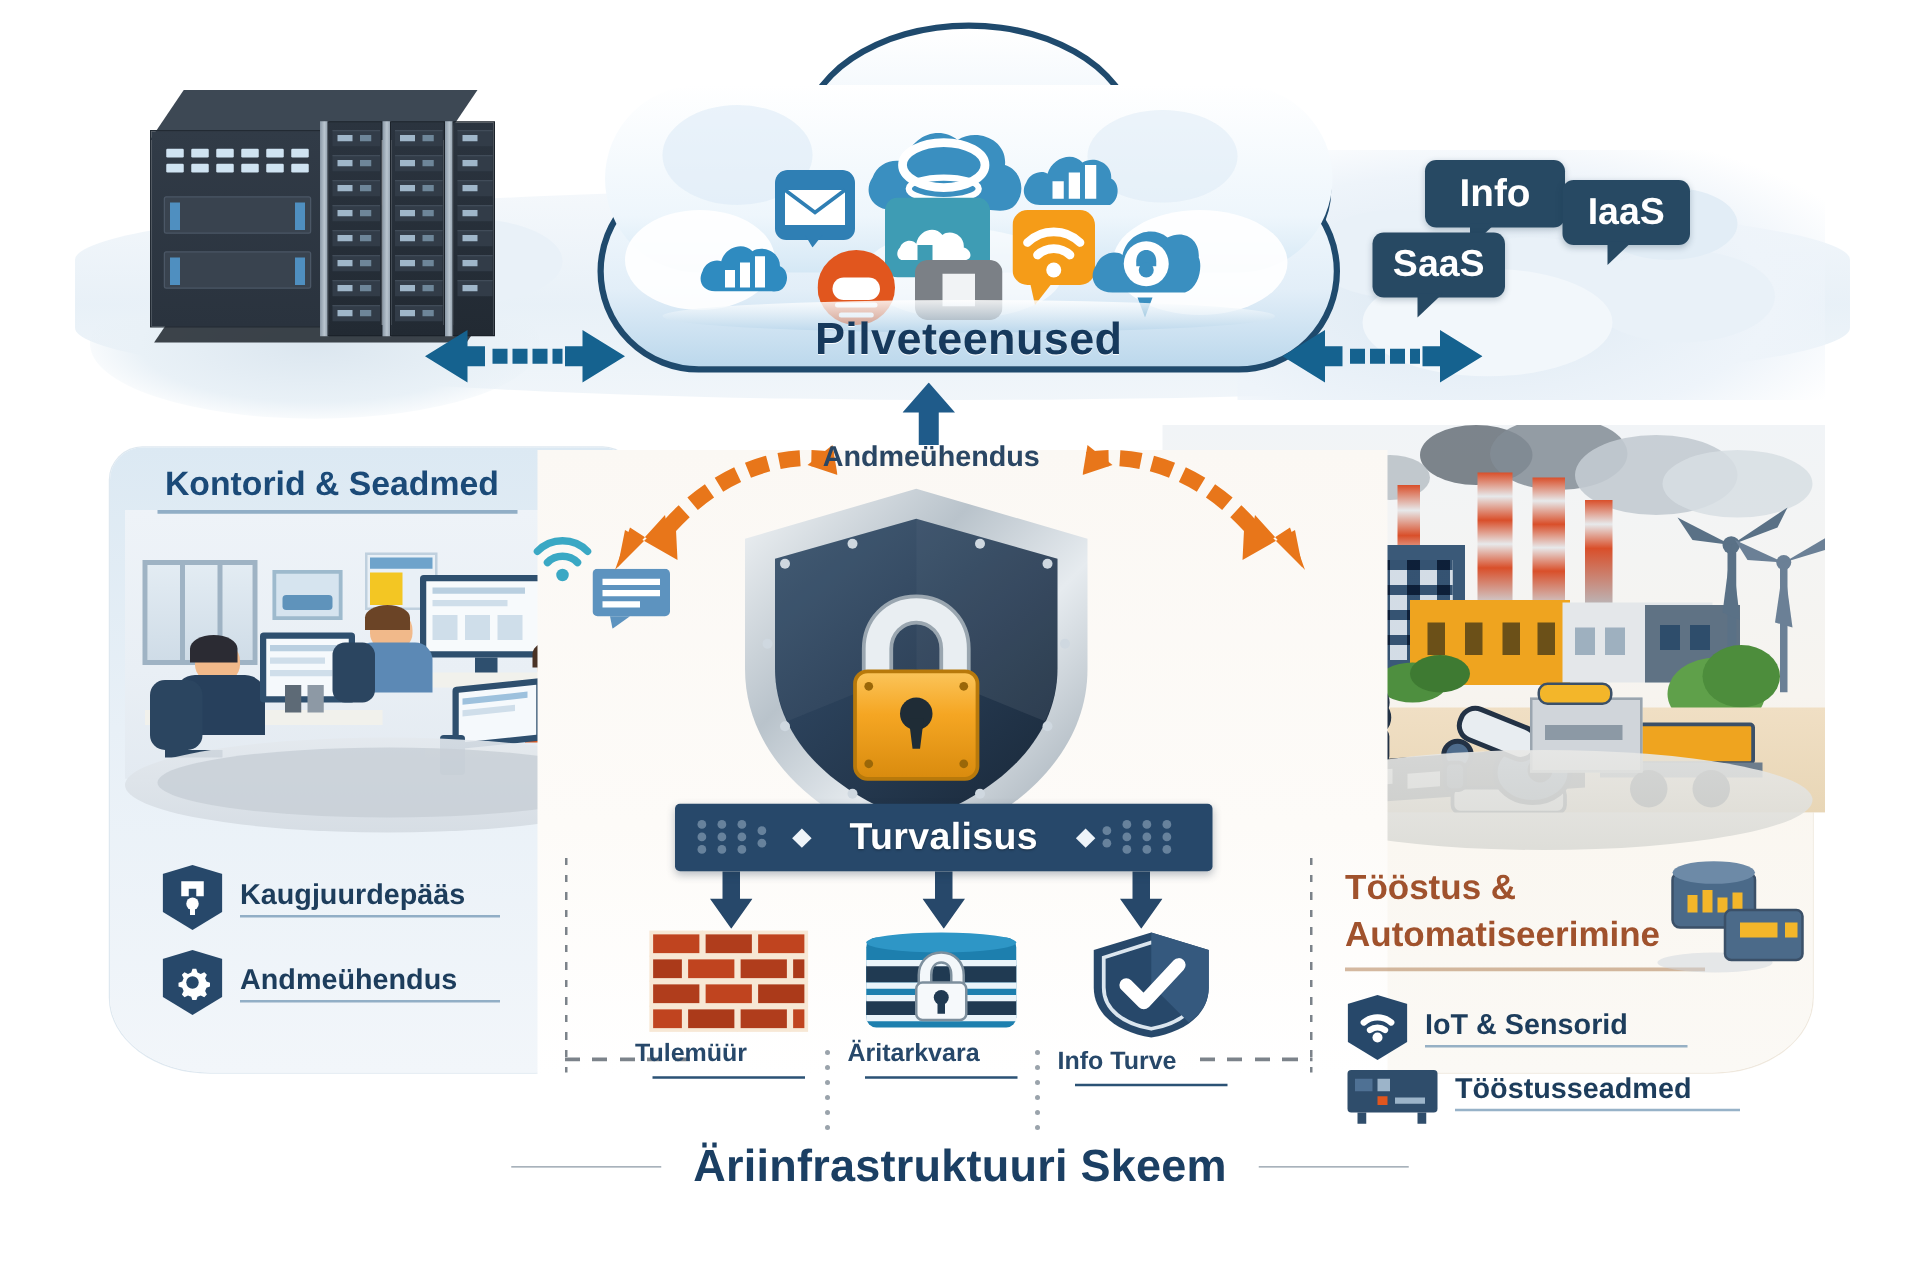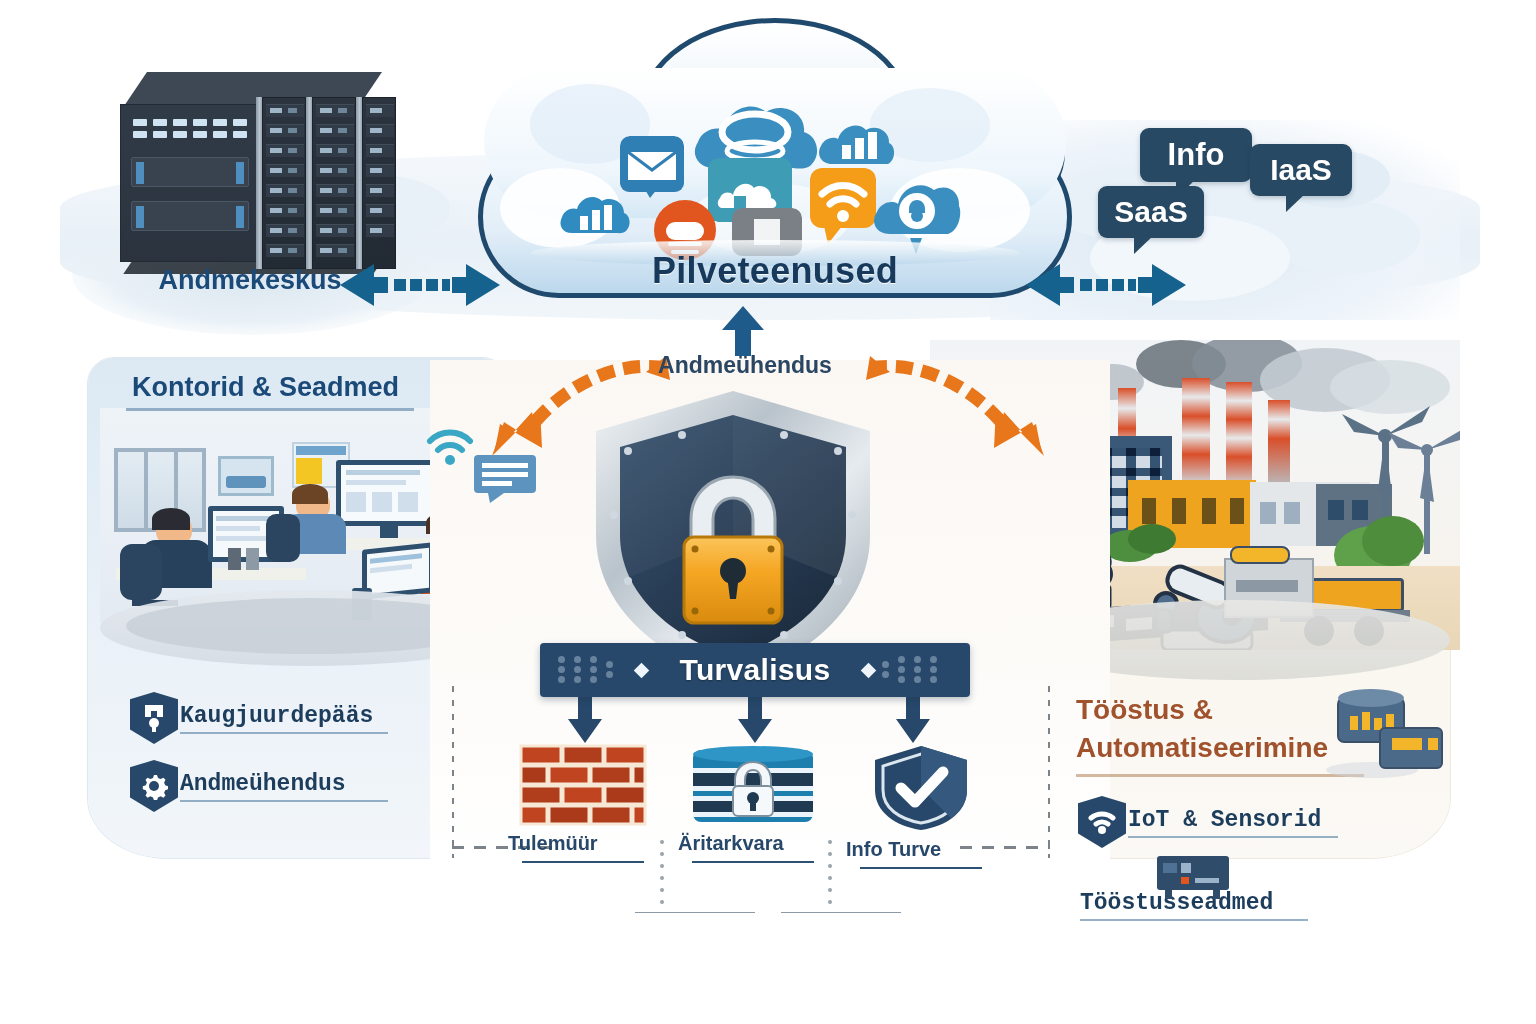--- a/index.html
+++ b/index.html
@@ -220,21 +220,21 @@
   .vdots { position: absolute; width: 4px; z-index: 28; }
   .vdots span { display:block; width: 4px; height: 4px; background:#9aa3ab; border-radius:50%; margin-bottom:8px; }
 
   
   .list-row { position: absolute; display: flex; align-items: center; z-index: 22; }
   .badge-icon {
     width: 48px; height: 52px; background: #27486a; position: relative;
     clip-path: polygon(50% 0%, 100% 14%, 100% 72%, 50% 100%, 0% 72%, 0% 14%);
     display: flex; align-items: center; justify-content: center; flex: none;
   }
-  .list-text { margin-left: 2px; font-family: Liberation Mono, monospace; }
+  .list-text { margin-left: 14px; }
   .list-label { font-size: 23px; font-weight: bold; color: #1d3d5c; white-space: nowrap; }
   .list-rule { height: 2px; background: #5f88ab; opacity: .65; margin-top: 3px; }
 
   
   .arrow-svg { position: absolute; z-index: 24; }
 
   
   .footer {
     position: absolute; left: 0; top: 912px; width: 1536px;
     display: flex; align-items: center; justify-content: center; gap: 26px; z-index: 40;
@@ -375,21 +375,20 @@
         </div>
       <div class="slot" style="top:106px;width:28px;">
           <b></b>
         </div>
       <div class="slot" style="top:126px;width:28px;">
           <b></b>
         </div>
     </div>
   </div>
 
-  <div style="position:absolute;left:120px;top:265px;width:260px;text-align:center;font-size:27px;font-weight:bold;color:#1b4a78;z-index:14;">Andmekeskus</div>
 
   <svg class="arrow-svg" style="left:340px;top:258px;" width="160" height="54" viewBox="0 0 160 54">
     <polygon points="0,27 34,6 34,19 48,19 48,35 34,35 34,48" fill="#15628f"></polygon>
     <polygon points="160,27 126,6 126,19 112,19 112,35 126,35 126,48" fill="#15628f"></polygon>
     <rect x="54" y="21" width="12" height="12" fill="#15628f"></rect>
     <rect x="70" y="21" width="12" height="12" fill="#15628f"></rect>
     <rect x="86" y="21" width="12" height="12" fill="#15628f"></rect>
     <rect x="102" y="21" width="8" height="12" fill="#15628f"></rect>
   </svg>
 
@@ -715,21 +714,21 @@
         <path d="M8 15 A10 10 0 0 1 20 15" fill="none" stroke="#fff" stroke-width="5" stroke-linecap="round"></path>
         <circle cx="14" cy="21" r="4" fill="#fff"></circle>
       </svg>
     </div>
     <div class="list-text">
       <div class="list-label">IoT &amp; Sensorid</div>
       <div class="list-rule" style="width:210px;"></div>
     </div>
   </div>
 
-  <div class="list-row" style="left:1078px;top:856px;flex-direction:column;">
+  <div class="list-row" style="left:1078px;top:856px;">
     <div style="width:72px;height:34px;background:#2f4d6b;border-radius:3px;position:relative;flex:none;">
       <div style="position:absolute;left:6px;top:7px;width:14px;height:10px;background:#4f7194;"></div>
       <div style="position:absolute;left:24px;top:7px;width:10px;height:10px;background:#9cb4c9;"></div>
       <div style="position:absolute;left:24px;top:21px;width:8px;height:7px;background:#e1561e;"></div>
       <div style="position:absolute;left:38px;top:22px;width:24px;height:5px;background:#9cb4c9;"></div>
       <div style="position:absolute;left:8px;top:34px;width:7px;height:9px;background:#2f4d6b;"></div>
       <div style="position:absolute;left:56px;top:34px;width:7px;height:9px;background:#2f4d6b;"></div>
     </div>
     <div class="list-text">
       <div class="list-label">Tööstusseadmed</div>
@@ -921,16 +920,17 @@
     <div class="sec-underline"></div>
   </div>
 
   <div style="position:absolute;left:452px;top:686px;width:2px;height:172px;background:repeating-linear-gradient(180deg,#5b646d 0 6px,transparent 6px 14px);opacity:.8;z-index:20;"></div>
   <div style="position:absolute;left:452px;top:846px;width:100px;height:3px;background:repeating-linear-gradient(90deg,#5b646d 0 12px,transparent 12px 22px);opacity:.8;z-index:20;"></div>
   <div style="position:absolute;left:1048px;top:686px;width:2px;height:172px;background:repeating-linear-gradient(180deg,#5b646d 0 6px,transparent 6px 14px);opacity:.8;z-index:20;"></div>
   <div style="position:absolute;left:960px;top:846px;width:90px;height:3px;background:repeating-linear-gradient(90deg,#5b646d 0 12px,transparent 12px 22px);opacity:.8;z-index:20;"></div>
 
   <div class="footer">
     <div class="rule"></div>
+    <div class="ftitle">Äriinfrastruktuuri Skeem</div>
     <div class="rule"></div>
   </div>
 
 </div>
 
 </body></html>

